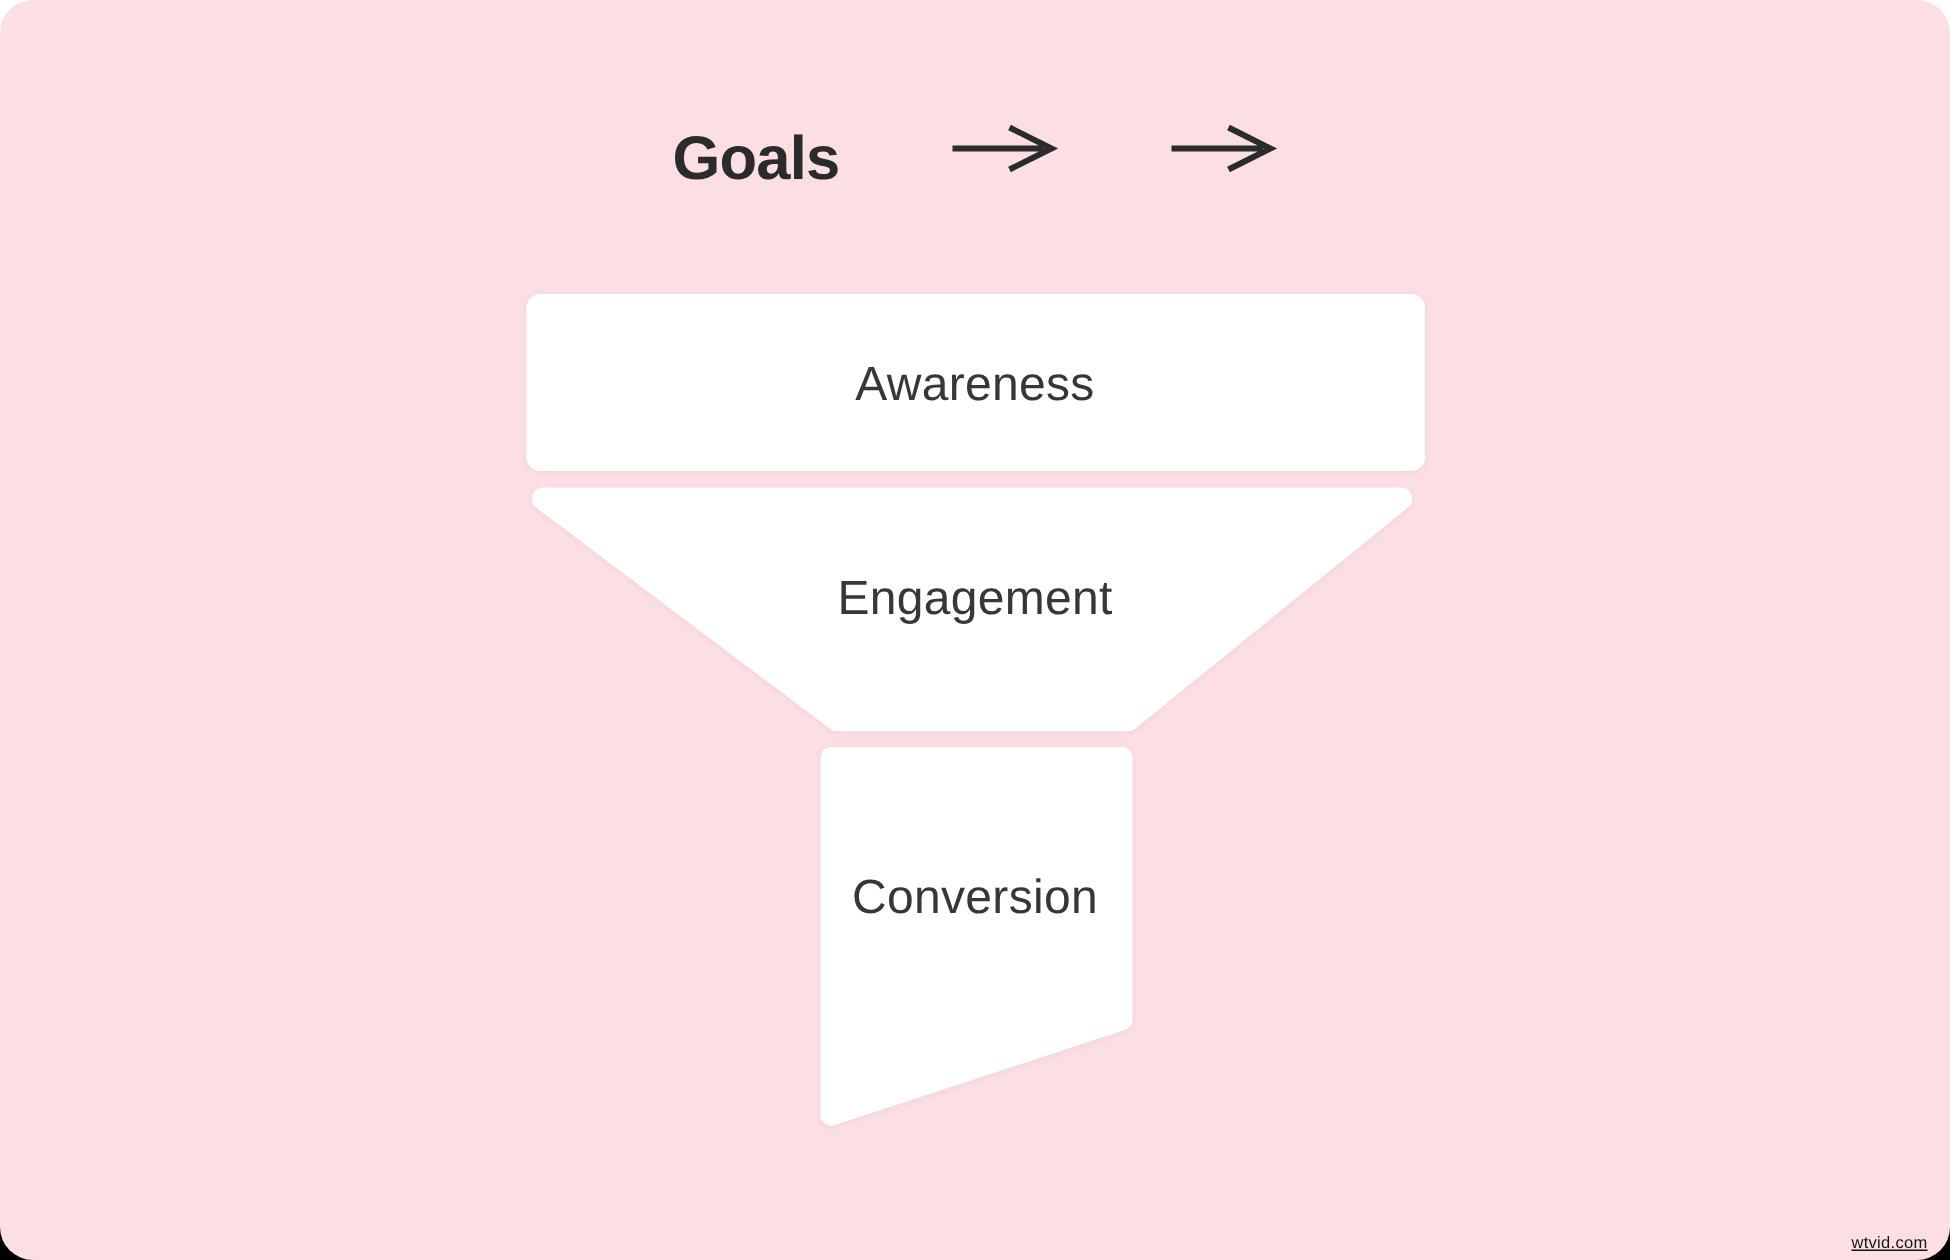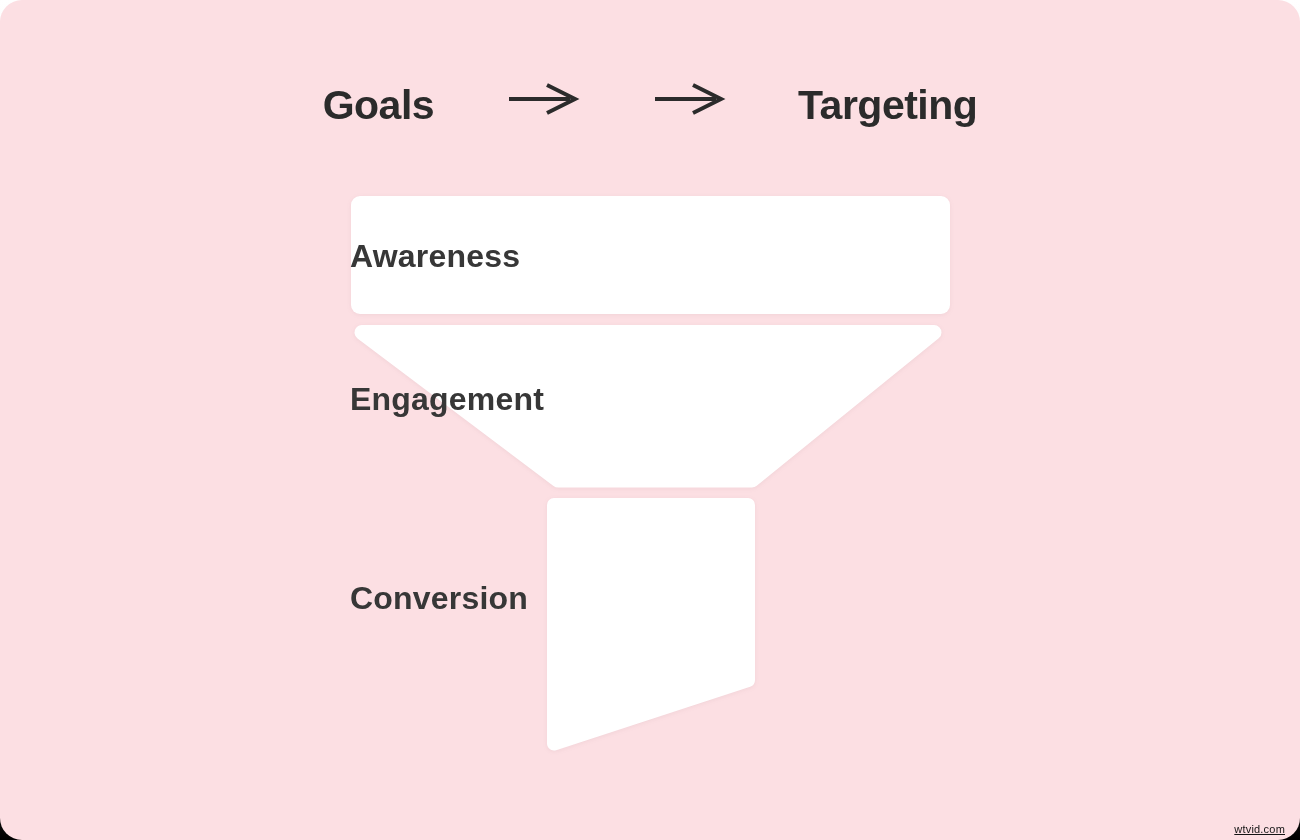--- a/index.html
+++ b/index.html
@@ -45,24 +45,24 @@
   .funnel-svg {
     position: absolute;
     top: 0;
     left: 0;
     filter: drop-shadow(0 1px 2px rgba(120, 80, 90, 0.08));
   }
   .stage-label {
     position: absolute;
     left: 350px;
     width: 600px;
-    text-align: left;
+    text-align: center;
     transform: translateY(-50%);
     font-size: 32px;
-    font-weight: 700;
+    font-weight: 400;
     color: #373737;
     letter-spacing: 0.2px;
   }
   .watermark {
     position: absolute;
     right: 15px;
     bottom: 5px;
     font-size: 11px;
     color: #141414;
     letter-spacing: 0.2px;
@@ -75,21 +75,20 @@
 <div class="canvas">
 
   <div class="header">
     <span class="step">Goals</span>
     <svg class="arrow-svg" viewBox="0 0 74 34" aria-hidden="true">
       <path d="M3 17 H64 M41 3 L69 17 L41 31" fill="none" stroke="#2b2b2b" stroke-width="4" stroke-linejoin="miter"></path>
     </svg>
     <svg class="arrow-svg" viewBox="0 0 74 34" aria-hidden="true">
       <path d="M3 17 H64 M41 3 L69 17 L41 31" fill="none" stroke="#2b2b2b" stroke-width="4" stroke-linejoin="miter"></path>
     </svg>
-    <span class="step">Targeting</span>
   </div>
 
   <svg class="funnel-svg" width="1300" height="840" viewBox="0 0 1300 840">
 
     <rect x="351" y="196" width="599" height="118" rx="9" fill="#ffffff"></rect>
 
     <path d="M362 332.5 L934 332.5 L752 480 L558 480 Z" fill="#ffffff" stroke="#ffffff" stroke-width="15" stroke-linejoin="round"></path>
 
     <path d="M554 505 L748 505 L748 680 L554 743.5 Z" fill="#ffffff" stroke="#ffffff" stroke-width="14" stroke-linejoin="round"></path>
   </svg>

